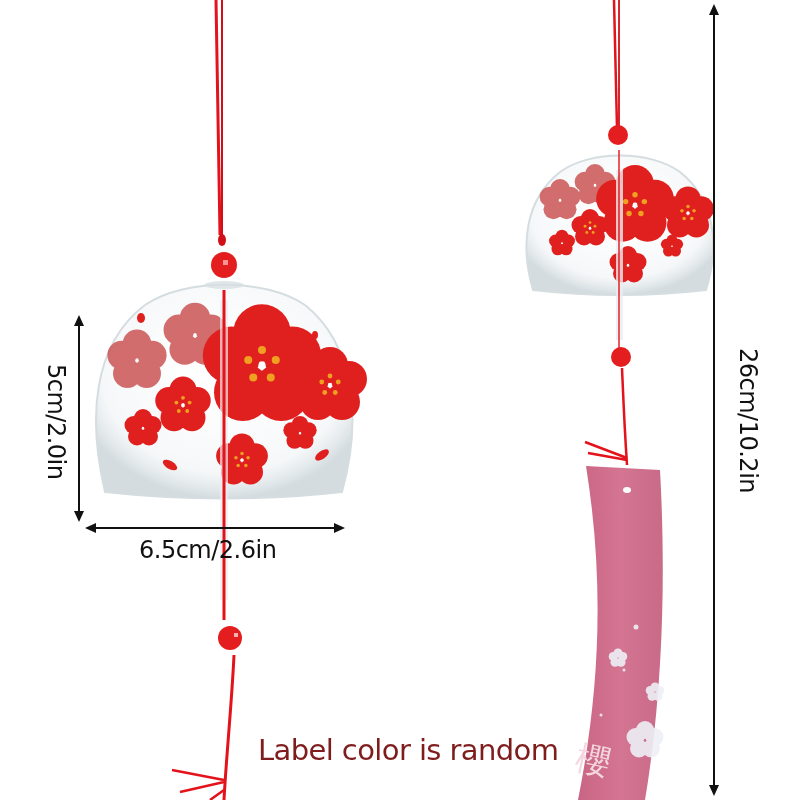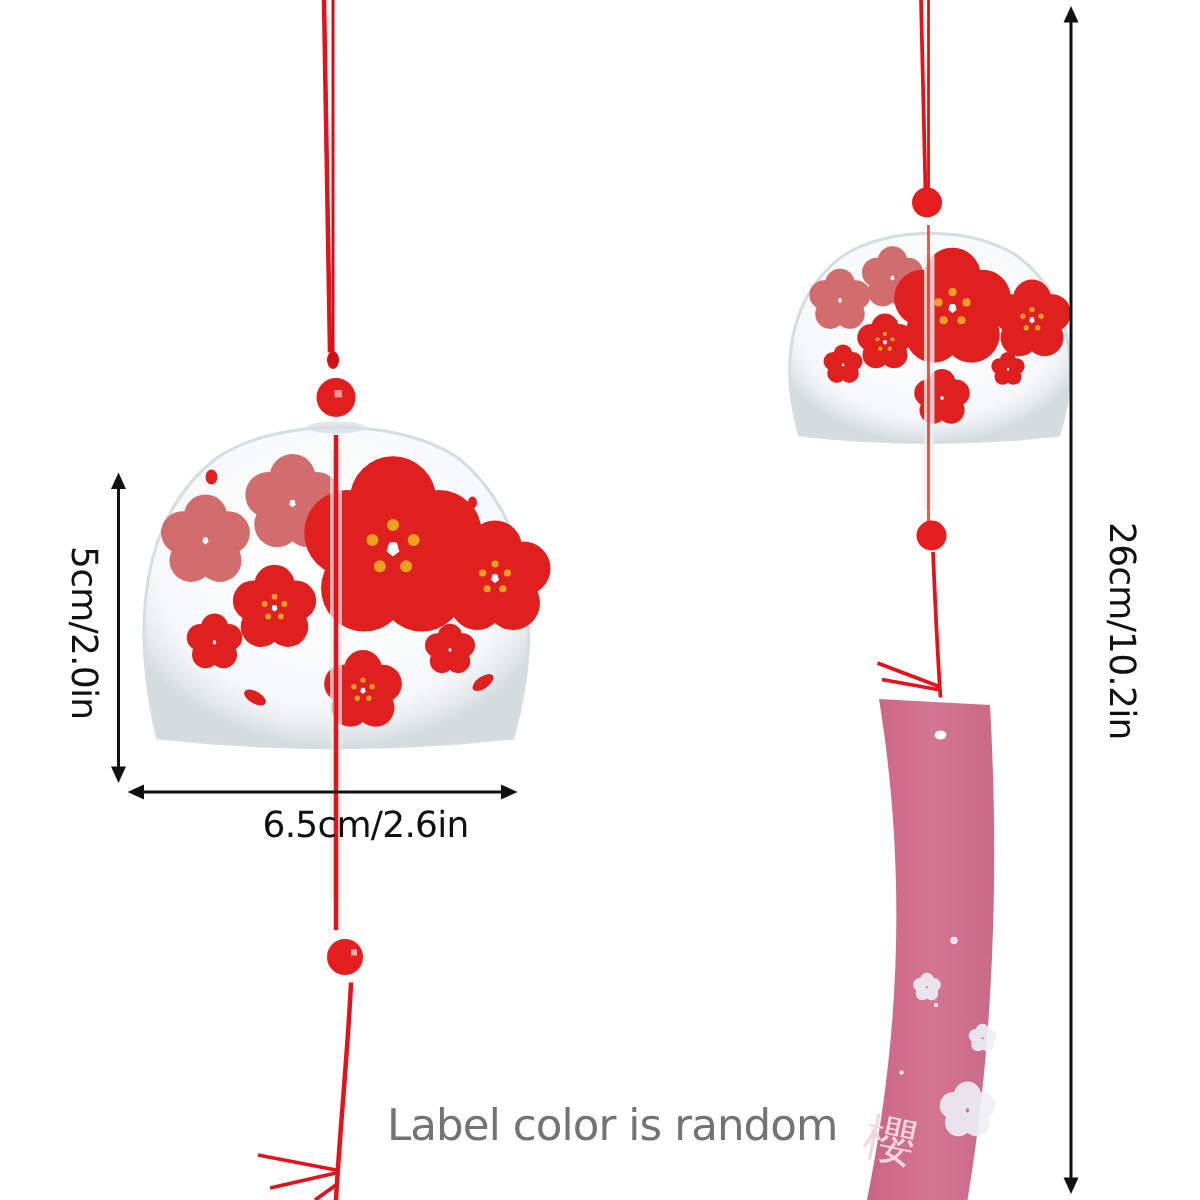--- a/index.html
+++ b/index.html
@@ -2,21 +2,21 @@
 <html><head>
 <meta charset="utf-8">
 <style>
   html, body { margin: 0; padding: 0; background: #ffffff; }
   body { width: 800px; height: 800px; position: relative; overflow: hidden;
          font-family: "Liberation Sans", "DejaVu Sans", sans-serif; }
   svg.scene { position: absolute; left: 0; top: 0; }
   .dim-label { position: absolute; color: #111; font-size: 24px; white-space: nowrap;
                font-family: "DejaVu Sans", "Liberation Sans", sans-serif; letter-spacing: -0.5px; }
   .rot90 { transform-origin: center center; transform: rotate(90deg); }
-  .caption { position: absolute; left: 258px; top: 733px; font-size: 29px; color: #737373;
+  .caption { position: absolute; left: 258px; top: 733px; font-size: 29px; color: #7f1d1d;
              font-family: "DejaVu Sans", "Liberation Sans", sans-serif; letter-spacing: -0.6px; white-space: nowrap; }
   .kanji { position: absolute; left: 576px; top: 738px; font-size: 34px; color: #f3d6df;
            font-family: "DejaVu Serif", serif; transform: rotate(12deg); }
 </style>
 </head>
 <body>
 
 <svg class="scene" width="800" height="800" viewBox="0 0 800 800">
   <defs>
     <radialGradient id="glass" cx="50%" cy="40%" r="60%">
@@ -137,17 +137,17 @@
     <path d="M345,528 L334,523 L334,533 Z" stroke="none"></path>
   </g>
   <g stroke="#111" stroke-width="2" fill="#111">
     <line x1="714" y1="12" x2="714" y2="790"></line>
     <path d="M714,4 L709,15 L719,15 Z" stroke="none"></path>
     <path d="M714,796 L709,785 L719,785 Z" stroke="none"></path>
   </g>
 </svg>
 
 <div class="dim-label rot90" style="left:1px; top:405px; width:110px; height:28px; text-align:center;">5cm/2.0in</div>
-<div class="dim-label" style="left:139px; top:536px;margin-left:36px;">6.5cm/2.6in</div>
+<div class="dim-label" style="left:139px; top:536px;">6.5cm/2.6in</div>
 <div class="dim-label rot90" style="left:678px; top:404px; width:140px; height:28px; text-align:center;">26cm/10.2in</div>
 
 <div class="caption">Label color is random</div>
 <div class="kanji">櫻</div>
 
 </body></html>

